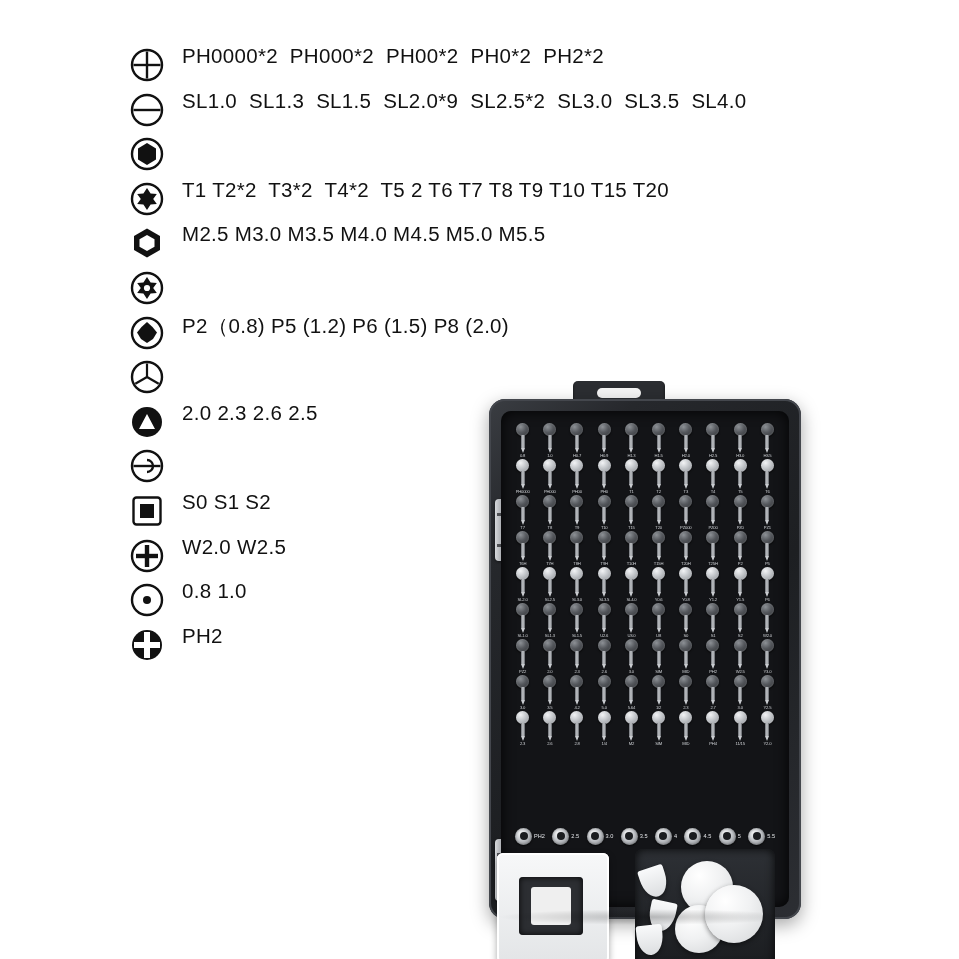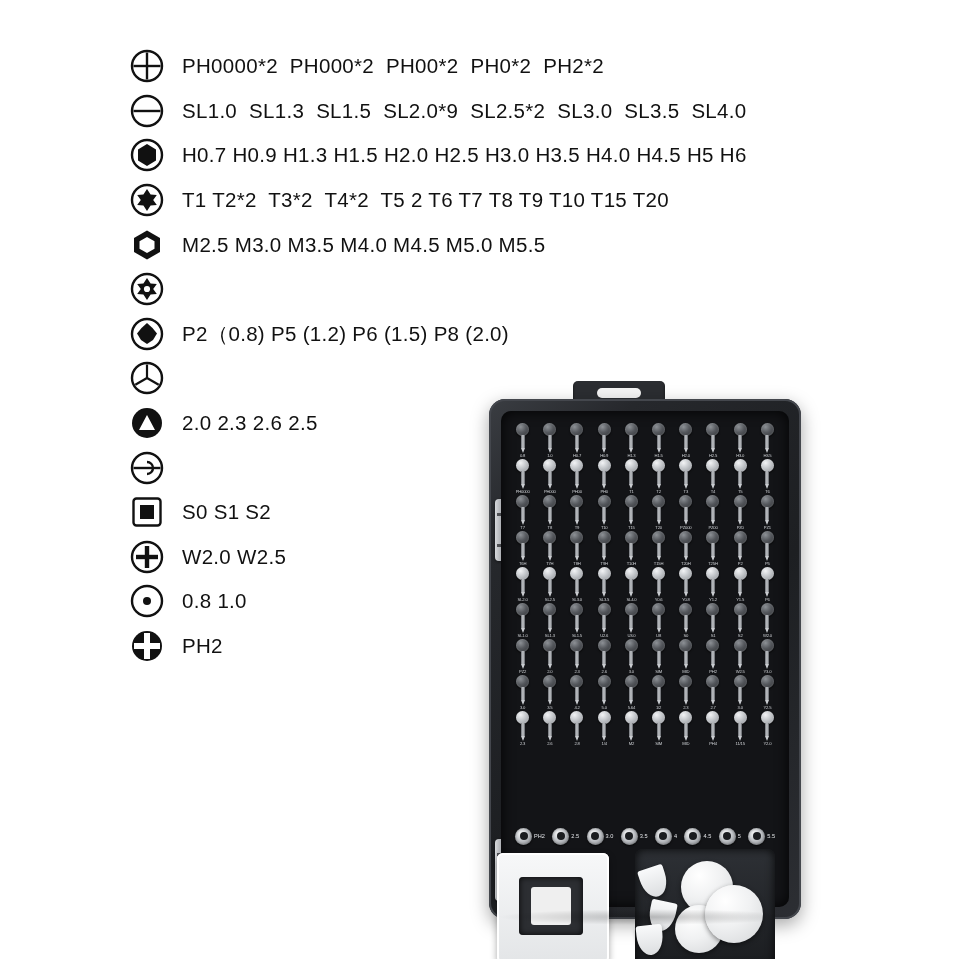--- a/index.html
+++ b/index.html
@@ -23,21 +23,20 @@
 
   
   .legend {
     position: absolute;
     left: 126px;
     top: 44px;
     width: 560px;
   }
   .legend-row {
     display: flex;
-    align-items: center;
     height: 44.6px;
   }
   .legend-icon {
     width: 42px;
     min-width: 42px;
     height: 42px;
     display: flex;
     align-items: center;
     justify-content: center;
   }
@@ -332,21 +331,20 @@
       <span class="legend-label">SL1.0  SL1.3  SL1.5  SL2.0*9  SL2.5*2  SL3.0  SL3.5  SL4.0</span>
     </div>
 
     <div class="legend-row">
       <span class="legend-icon">
         <svg width="38" height="38" viewBox="0 0 38 38">
           <circle cx="19" cy="19" r="15" fill="none" stroke="#111" stroke-width="2.4"></circle>
           <polygon points="19,8 28,13.5 28,24.5 19,30 10,24.5 10,13.5" fill="#111"></polygon>
         </svg>
       </span>
-      <span class="legend-label">H0.7 H0.9 H1.3 H1.5 H2.0 H2.5 H3.0 H3.5 H4.0 H4.5 H5 H6</span>
     </div>
 
     <div class="legend-row">
       <span class="legend-icon">
         <svg width="38" height="38" viewBox="0 0 38 38">
           <circle cx="19" cy="19" r="15" fill="none" stroke="#111" stroke-width="2.4"></circle>
           <path d="M19 8 L22.6 13.4 L28.8 13.9 L25.2 19 L28.8 24.1 L22.6 24.6 L19 30 L15.4 24.6 L9.2 24.1 L12.8 19 L9.2 13.9 L15.4 13.4 Z" fill="#111"></path>
         </svg>
       </span>
       <span class="legend-label">T1 T2*2  T3*2  T4*2  T5 2 T6 T7 T8 T9 T10 T15 T20</span>

